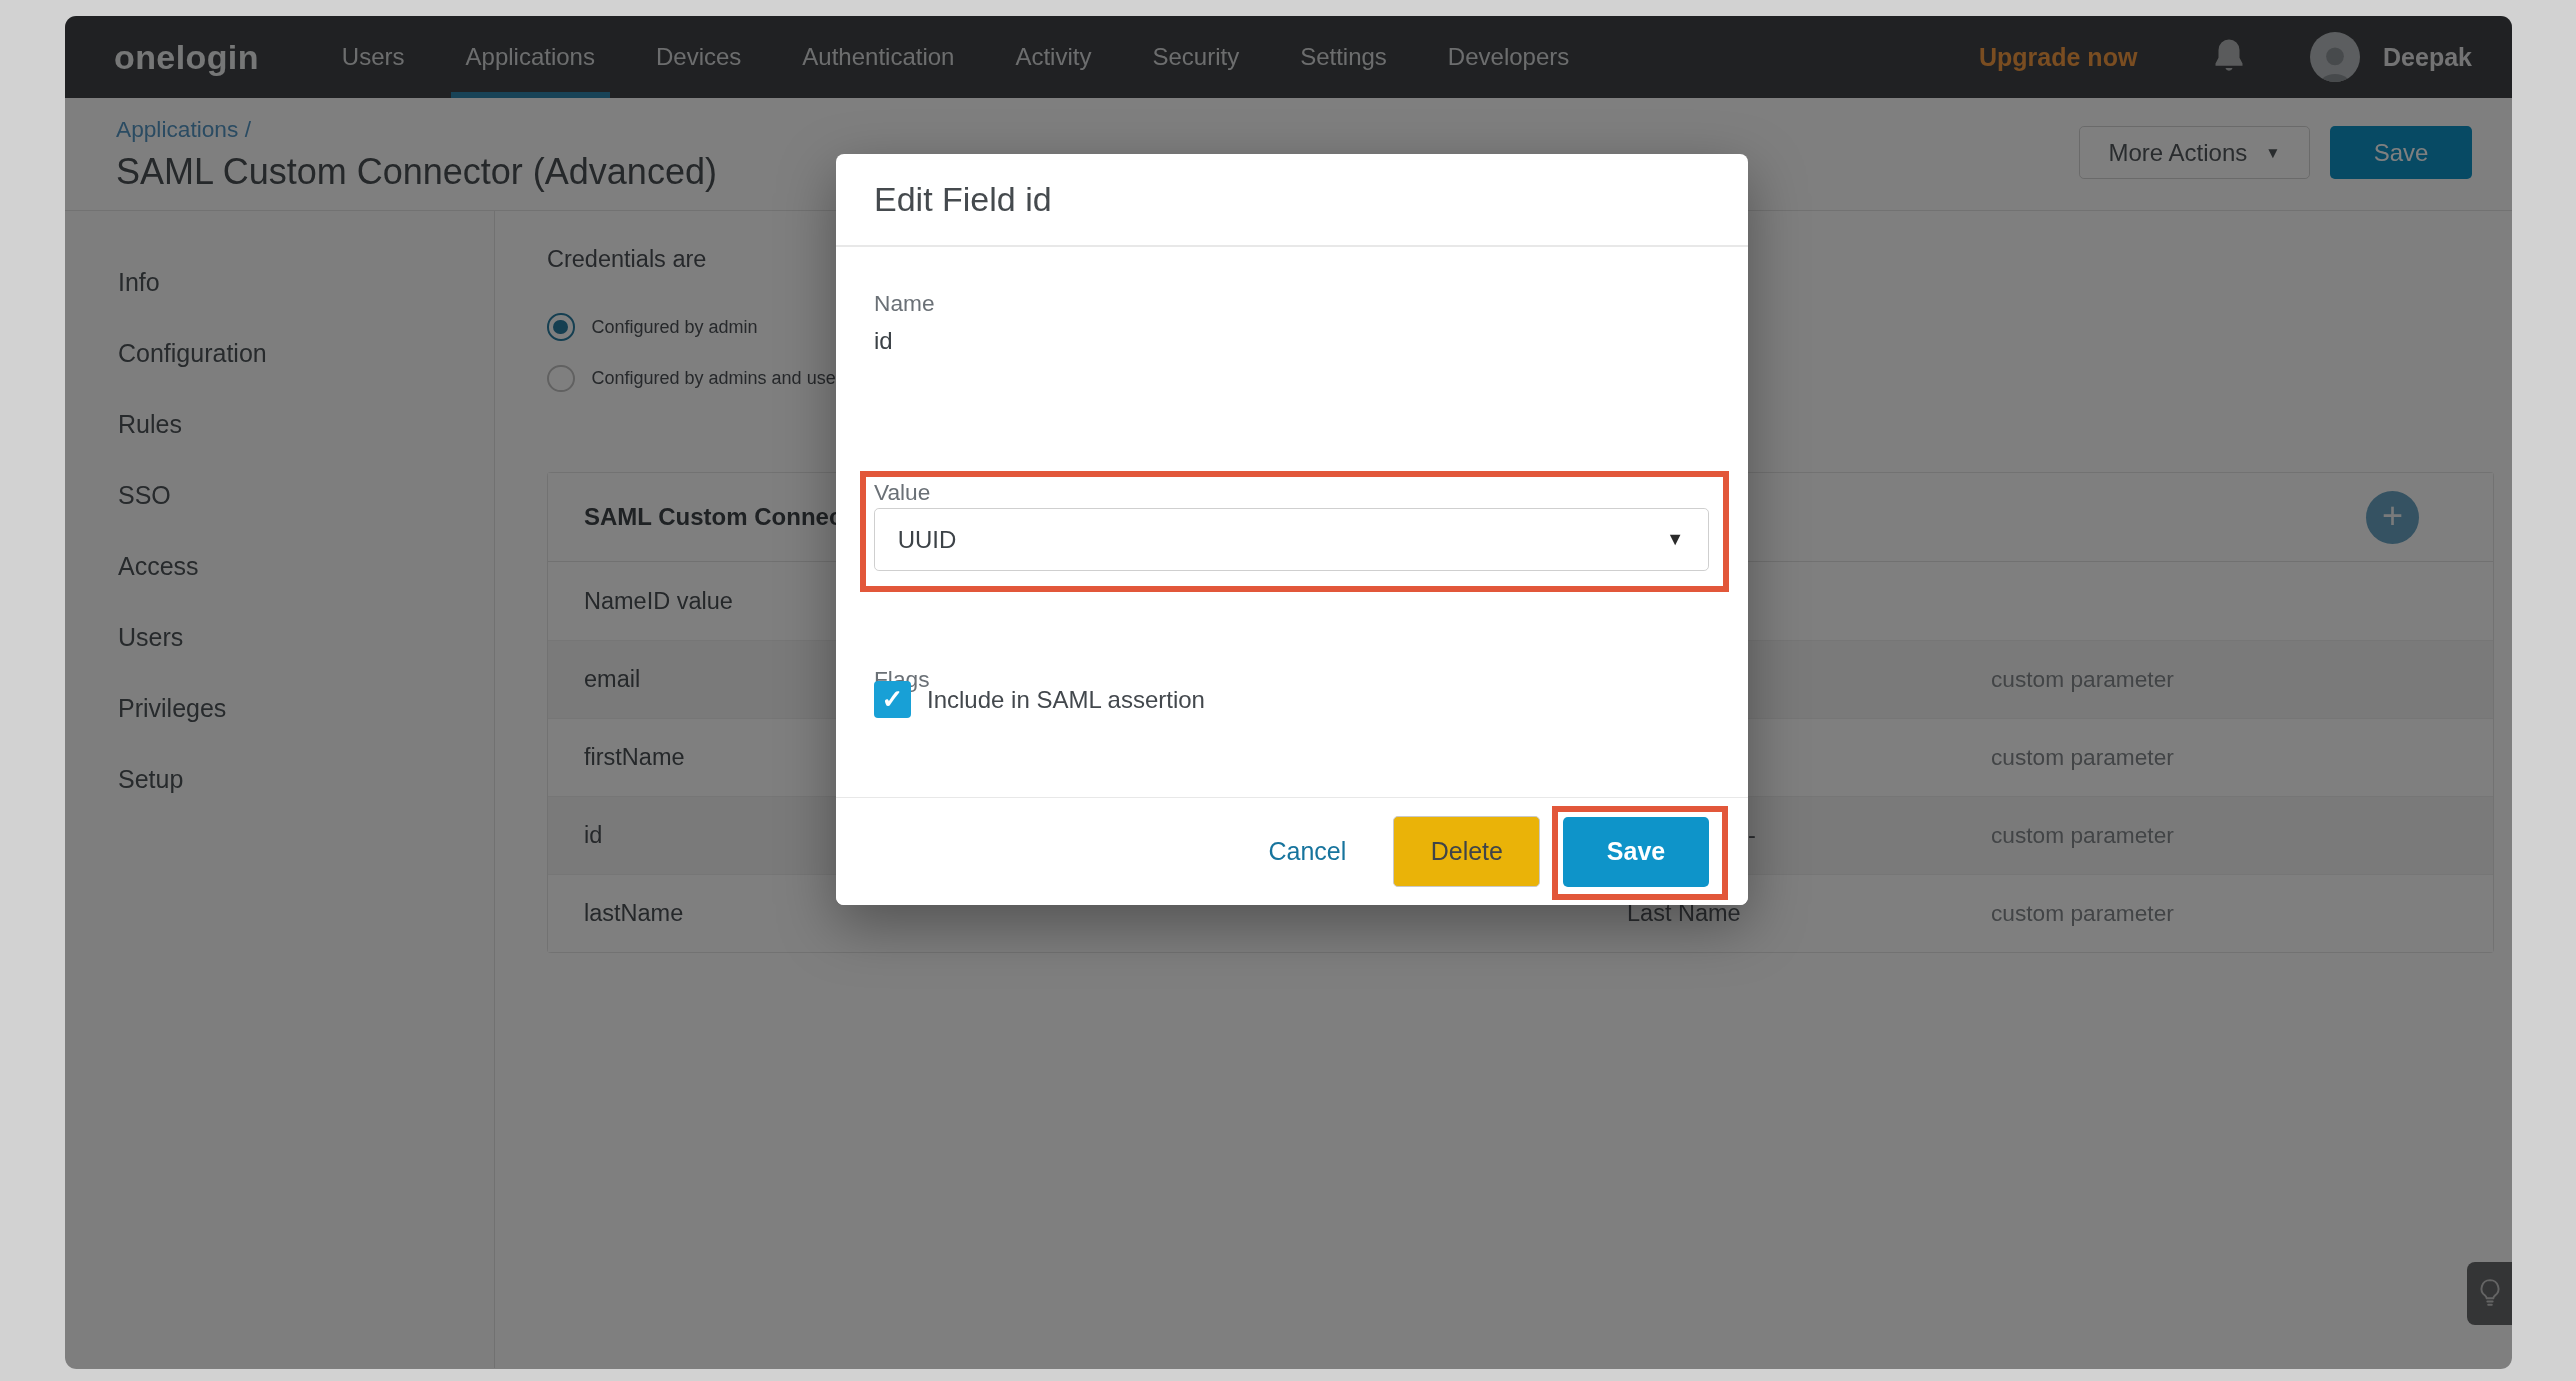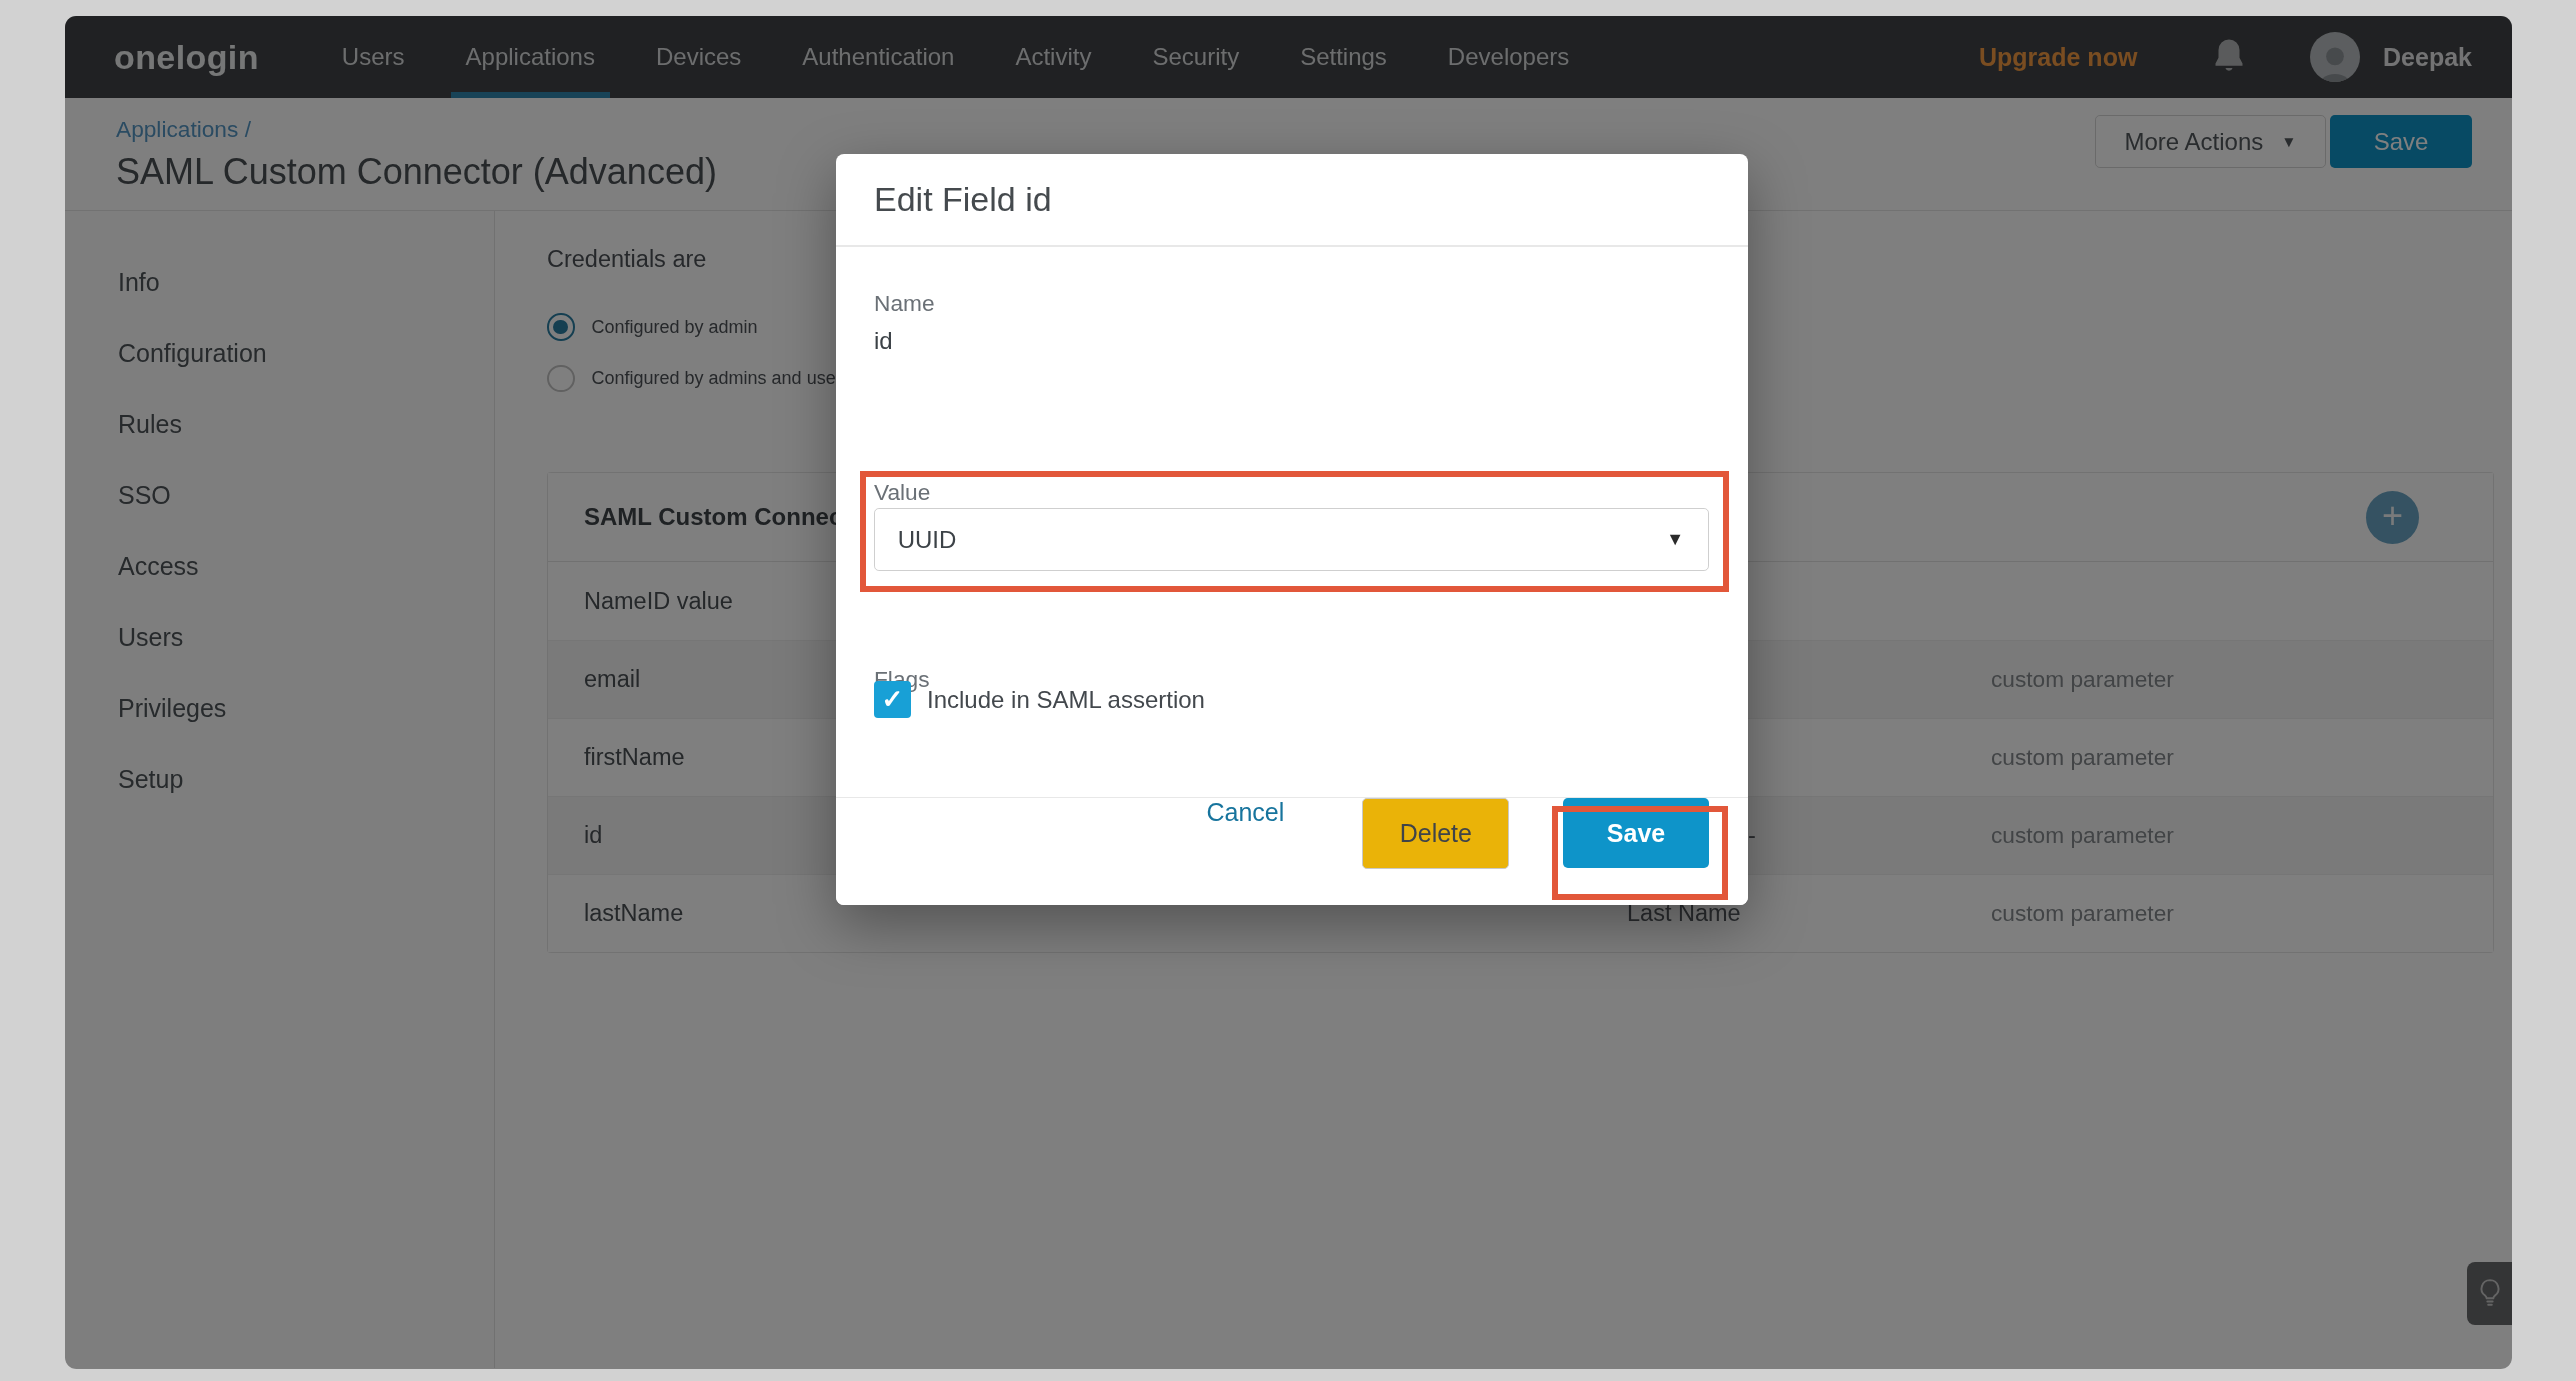--- a/index.html
+++ b/index.html
@@ -26,21 +26,21 @@
   .avatar { width:50px; height:50px; border-radius:50%; background:#b9bdc1; overflow:hidden;
             margin-right:22.7px; cursor:pointer; position:relative; }
   .avatar svg { position:absolute; left:0; top:4.9px; }
   .username { color:#e6e7e8; font-size:25px; font-weight:700; }
 
   
   .page-header { position:relative; height:113px; background:#fff; border-bottom:1.6px solid #e4e4e4;
                  padding:18px 40px 0 51px; }
   .breadcrumb { color:#5596c4; font-size:22.7px; cursor:pointer; }
   .page-title { color:#4b5055; font-size:36px; margin-top:8px; }
-  .header-actions { position:absolute; right:40px; top:17px; display:flex; gap:4px; }
+  .header-actions { position:absolute; right:40px; top:28px; display:flex; gap:20px; }
   .btn-more { width:231px; height:53px; background:#fff; border:1.6px solid #d4d4d4; border-radius:4.9px;
               color:#53585c; font-size:24px; display:flex; align-items:center; justify-content:center;
               gap:18px; cursor:pointer; }
   .btn-more .caret { font-size:15.4px; color:#53585c; }
   .btn-save-top { width:142px; height:53px; background:#0e94c9; border:none; border-radius:4.9px;
               color:#ffffff; font-size:24px; display:flex; align-items:center; justify-content:center;
               cursor:pointer; }
 
   
   .body-row { display:flex; height:1157px; }
@@ -103,22 +103,22 @@
               border:1.6px solid #cfcfcf; border-radius:4.9px; display:flex; align-items:center;
               padding:0 24px 0 22.7px; cursor:pointer; }
   .m-select-value { font-size:24px; color:#3c4247; }
   .m-select .caret { margin-left:auto; font-size:18px; color:#2b2b2b; }
   .lbl-flags { left:38px; top:512px; }
   .m-check-row { position:absolute; left:38px; top:527px; display:flex; align-items:center; cursor:pointer; }
   .checkbox { width:37px; height:37px; background:#18a0d6; border-radius:4px; display:flex;
               align-items:center; justify-content:center; color:#fff; font-size:26px; font-weight:700; }
   .check-label { margin-left:16px; font-size:24px; color:#43484d; }
   .m-footer { position:absolute; left:0; bottom:0; width:100%; height:108px; border-top:1.6px solid #e8e8e8;
-              display:flex; align-items:flex-start; justify-content:flex-end; padding-right:39px;
-              border-radius:0 0 8px 8px; background:#fff;gap:31px; }
+              display:flex; align-items:center; justify-content:flex-end; padding-right:39px;
+              border-radius:0 0 8px 8px; background:#fff; }
   .btn-cancel { color:#17749d; font-size:25px; background:none; border:none; cursor:pointer;
                 margin-right:47px; font-family:"Liberation Sans", sans-serif; }
   .btn-delete { width:147px; height:71px; background:#eab308; border:1.6px solid #c9c9c9; border-radius:4.9px;
                 font-size:25px; color:#3f4449; cursor:pointer; margin-right:22.7px;
                 font-family:"Liberation Sans", sans-serif; }
   .btn-save { width:146px; height:70px; background:#0e94c9; border:none; border-radius:4.9px;
               font-size:25px; font-weight:700; color:#fff; cursor:pointer;
               font-family:"Liberation Sans", sans-serif; }
   
   .annot { position:absolute; border:6.5px solid #e2573a; pointer-events:none; z-index:30; }

